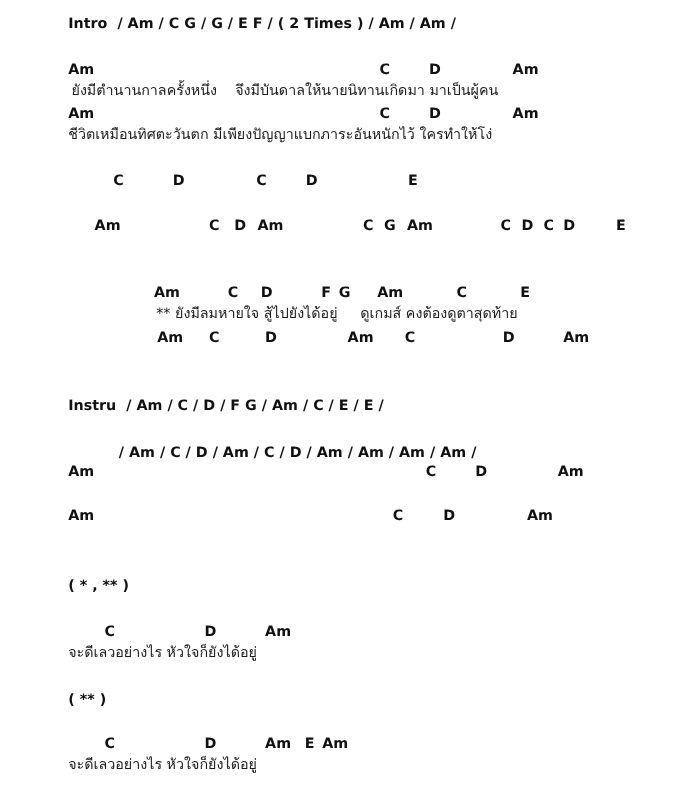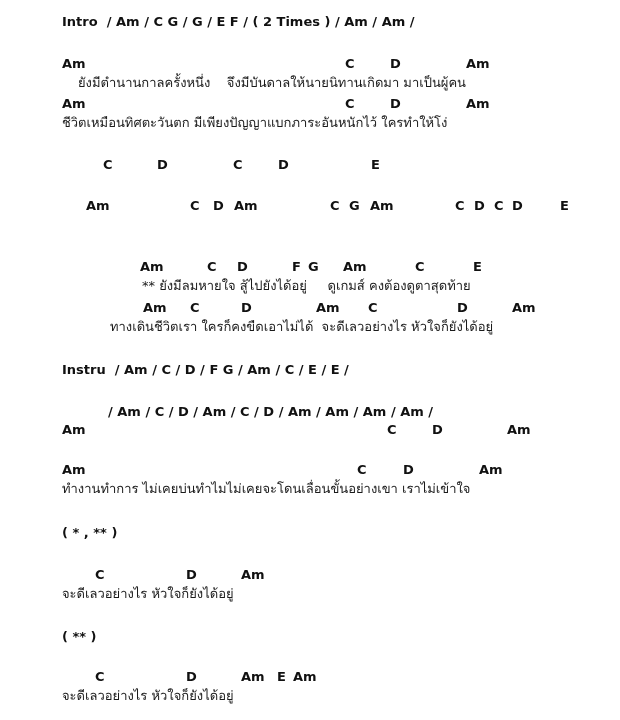--- a/index.html
+++ b/index.html
@@ -47,21 +47,21 @@
   <div class="header-line" style="left:62px; top:14px;">
     <span>Intro</span>&nbsp;&nbsp;<span>/ Am / C G / G / E F / ( 2 Times ) / Am / Am /</span>
   </div>
 
   <div>
     <span class="chord" style="left:62px; top:56px;">Am</span>
     <span class="chord" style="left:345px; top:56px;">C</span>
     <span class="chord" style="left:390px; top:56px;">D</span>
     <span class="chord" style="left:466px; top:56px;">Am</span>
   </div>
-  <div class="lyric" style="left:78px; top:74px;">ยังมีตำนานกาลครั้งหนึ่ง    จึงมีบันดาลให้นายนิทานเกิดมา มาเป็นผู้คน</div>
+  <div class="lyric" style="left:65px; top:74px;">ยังมีตำนานกาลครั้งหนึ่ง    จึงมีบันดาลให้นายนิทานเกิดมา มาเป็นผู้คน</div>
 
   <div>
     <span class="chord" style="left:62px; top:96px;">Am</span>
     <span class="chord" style="left:345px; top:96px;">C</span>
     <span class="chord" style="left:390px; top:96px;">D</span>
     <span class="chord" style="left:466px; top:96px;">Am</span>
   </div>
   <div class="lyric" style="left:62px; top:114px;">ชีวิตเหมือนทิศตะวันตก มีเพียงปัญญาแบกภาระอันหนักไว้ ใครทำให้โง่</div>
 
   <div>
@@ -101,21 +101,20 @@
 
   <div>
     <span class="chord" style="left:143px; top:300px;">Am</span>
     <span class="chord" style="left:190px; top:300px;">C</span>
     <span class="chord" style="left:241px; top:300px;">D</span>
     <span class="chord" style="left:316px; top:300px;">Am</span>
     <span class="chord" style="left:368px; top:300px;">C</span>
     <span class="chord" style="left:457px; top:300px;">D</span>
     <span class="chord" style="left:512px; top:300px;">Am</span>
   </div>
-  <div class="lyric" style="left:110px; top:318px;">ทางเดินชีวิตเรา ใครก็คงขืดเอาไม่ได้  จะดีเลวอย่างไร หัวใจก็ยังได้อยู่</div>
 
   <div class="header-line" style="left:62px; top:362px;">
     <span>Instru</span>&nbsp;&nbsp;<span>/ Am / C / D / F G / Am / C / E / E /</span>
   </div>
   <div class="header-line" style="left:108px; top:404px;">
     <span>/ Am / C / D / Am / C / D / Am / Am / Am / Am /</span>
   </div>
 
   <div>
     <span class="chord" style="left:62px; top:422px;">Am</span>
@@ -123,21 +122,20 @@
     <span class="chord" style="left:432px; top:422px;">D</span>
     <span class="chord" style="left:507px; top:422px;">Am</span>
   </div>
 
   <div>
     <span class="chord" style="left:62px; top:462px;">Am</span>
     <span class="chord" style="left:357px; top:462px;">C</span>
     <span class="chord" style="left:403px; top:462px;">D</span>
     <span class="chord" style="left:479px; top:462px;">Am</span>
   </div>
-  <div class="lyric" style="left:62px; top:480px;">ทำงานทำการ ไม่เคยบ่นทำไมไม่เคยจะโดนเลื่อนขั้นอย่างเขา เราไม่เข้าใจ</div>
 
   <div class="marker" style="left:62px; top:525px;">( * , ** )</div>
 
   <div>
     <span class="chord" style="left:95px; top:567px;">C</span>
     <span class="chord" style="left:186px; top:567px;">D</span>
     <span class="chord" style="left:241px; top:567px;">Am</span>
   </div>
   <div class="lyric" style="left:62px; top:585px;">จะดีเลวอย่างไร หัวใจก็ยังได้อยู่</div>
 

